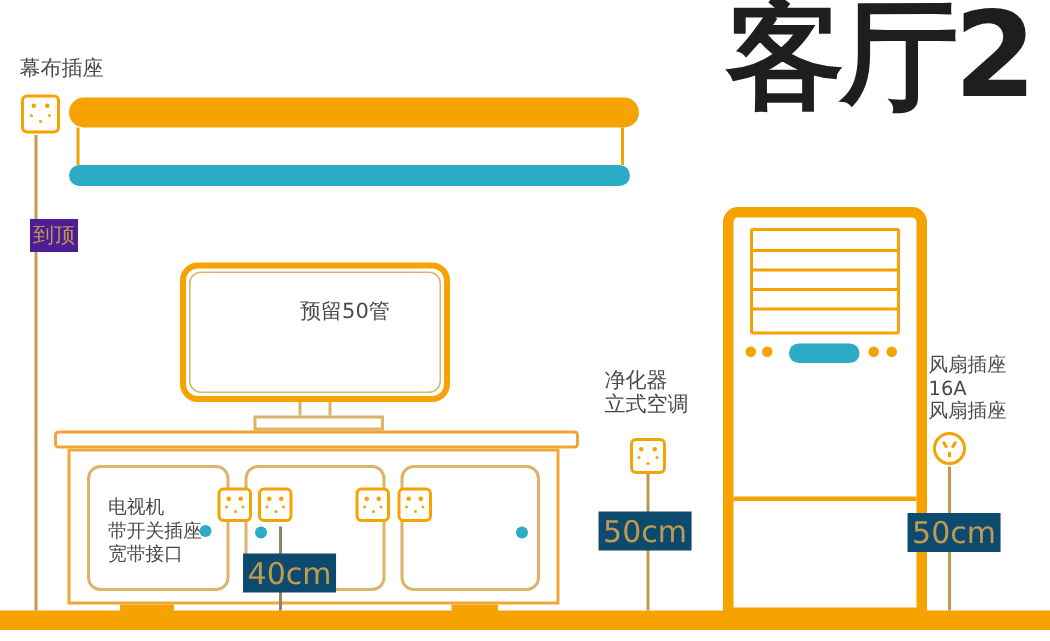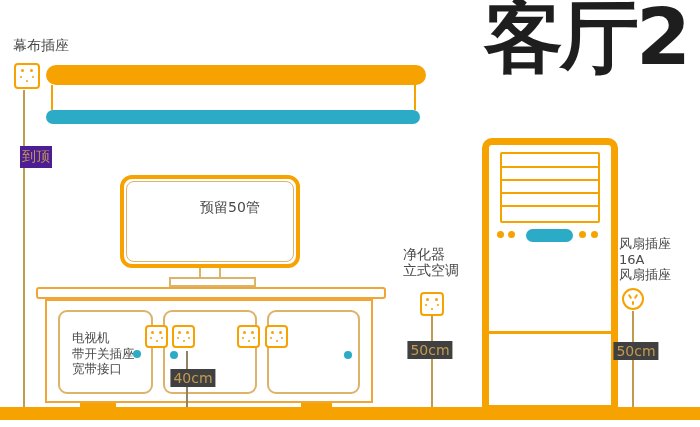--- a/index.html
+++ b/index.html
@@ -22,21 +22,21 @@
   .bar-teal{left:46px;top:110px;width:374px;height:14px;border-radius:7px;background:var(--teal);}
   .conn{width:2px;height:25px;top:85px;background:var(--orange);}
   .conn.l{left:51px;} .conn.r{left:414px;}
 
   
   .lbl-screen-socket{left:13px;top:37px;font-size:14px;}
   .lbl-to-ceiling{left:36px;top:146px;font-size:14px;background:#4c1d95;padding:2px 2px;transform:translateX(-50%);}
   .lbl-cabinet{left:72px;top:330px;font-size:12.5px;line-height:15.5px;}
   .lbl-purifier{left:403px;top:247px;font-size:14px;line-height:15.5px;}
   .lbl-ac{left:619px;top:236px;font-size:13px;line-height:15.5px;}
-  .measure-label{font-size:14px;background:#404040;padding:1px 3px;transform:translateX(-50%);}
+  .measure-label{font-size:20px;background:#0c4a6e;padding:1px 3px;transform:translateX(-50%);}
 
   
   .vline{width:2px;}
   .vline.tan{background:var(--tan);}
   .vline.olive{background:var(--olive);}
 
   
   .socket{background:#fff;border:2px solid var(--orange);border-radius:4px;}
   .socket .d{position:absolute;background:var(--orange);border-radius:50%;}
   .socket .d1{width:3px;height:3px;left:22%;top:20%;}

